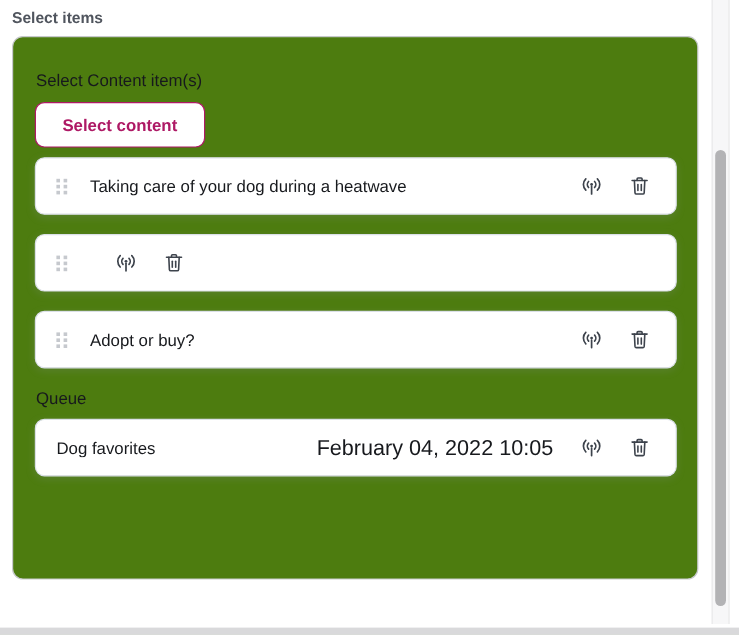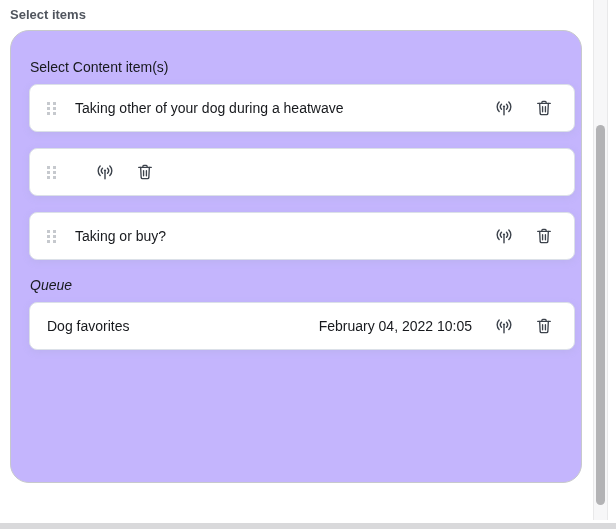--- a/index.html
+++ b/index.html
@@ -15,22 +15,22 @@
     background:#ffffff;
     font-family:"Liberation Sans", sans-serif;
     color:var(--text);
   }
   .page-label{
     position:absolute;left:10px;top:7px;
     font-size:13px;font-weight:600;color:var(--label);
   }
   .panel{
     position:absolute;left:10px;top:30px;width:572px;height:453px;
-    background:#c4b5fd;border:1px solid #c7c9cc;border-radius:19px;
-    padding:27px 6px 0 18px;
+    background:#4d7c0f;border:1px solid #c7c9cc;border-radius:9px;
+    padding:27px 17px 0 18px;
   }
   .section-heading{
     font-size:14px;color:var(--text);line-height:18px;margin-left:1px;
   }
   .select-btn{
     margin-top:9px;display:inline-block;
     background:#fff;border:1px solid var(--accent);color:var(--accent);
     border-radius:8px;padding:10px 22px;
     font-size:14px;font-weight:600;font-family:inherit;cursor:pointer;
   }
@@ -42,21 +42,21 @@
     background:#fff;border:1px solid #dbe0e8;border-radius:8px;
     box-shadow:0 2px 7px rgba(150,160,185,0.18);
     padding:0 20px 0 17px;
   }
   .drag-handle{
     display:grid;grid-template-columns:repeat(2,3px);grid-auto-rows:3px;
     gap:2px 3px;margin-right:19px;cursor:grab;flex:none;
   }
   .drag-handle i{background:#c6c9ce;display:block;}
   .card-title{font-size:14px;color:var(--text);flex:1;white-space:nowrap;overflow:hidden;}
-  .card-timestamp{font-size:14px;color:var(--text);white-space:nowrap;margin-right:2px;text-align:center;}
+  .card-timestamp{font-size:18px;color:var(--text);white-space:nowrap;margin-right:2px;text-align:center;}
   .icon-btn{
     margin-left:20px;flex:none;display:flex;align-items:center;justify-content:center;
     width:20px;height:20px;background:none;border:none;padding:0;cursor:pointer;
     color:var(--icon);
   }
   .icon-btn svg{display:block;}
   .scroll-track{
     position:absolute;left:593px;top:0;width:15px;height:520px;
     background:#f7f7f8;border-left:1px solid #e9e9ea;border-right:1px solid #e9e9ea;
   }
@@ -68,32 +68,33 @@
     position:absolute;left:0;top:523px;width:616px;height:6px;background:#d9d9db;
   }
 </style>
 </head>
 <body>
 
 <div class="page-label">Select items</div>
 
 <div class="panel">
   <div class="section-heading">Select Content item(s)</div>
+  <button class="select-btn">Select content</button>
 
   <div class="list">
   <div class="card">
     <span class="drag-handle">
       <i></i>
           <i></i>
           <i></i>
           <i></i>
           <i></i>
           <i></i>
     </span>
-    <span class="card-title">Taking other of your dog during a heatwave</span>
+    <span class="card-title">Taking care of your dog during a heatwave</span>
     <button class="icon-btn">
       <svg width="20" height="20" viewBox="0 0 24 24" fill="none" stroke="currentColor" stroke-width="1.7" stroke-linecap="round">
         <circle cx="12" cy="10.5" r="1.4" fill="currentColor" stroke="none"></circle>
         <line x1="12" y1="12.5" x2="12" y2="20"></line>
         <path d="M9 13.5 a4.3 4.3 0 0 1 0-6"></path>
         <path d="M15 7.5 a4.3 4.3 0 0 1 0 6"></path>
         <path d="M6.2 16.2 a8 8 0 0 1 0-11.4"></path>
         <path d="M17.8 4.8 a8 8 0 0 1 0 11.4"></path>
       </svg>
     </button>
@@ -140,44 +141,44 @@
 
   <div class="card">
     <span class="drag-handle">
       <i></i>
           <i></i>
           <i></i>
           <i></i>
           <i></i>
           <i></i>
     </span>
-    <span class="card-title">Taking or buy?</span>
-    <button class="icon-btn">
-      <svg width="20" height="20" viewBox="0 0 24 24" fill="none" stroke="currentColor" stroke-width="1.7" stroke-linecap="round">
-        <circle cx="12" cy="10.5" r="1.4" fill="currentColor" stroke="none"></circle>
-        <line x1="12" y1="12.5" x2="12" y2="20"></line>
-        <path d="M9 13.5 a4.3 4.3 0 0 1 0-6"></path>
-        <path d="M15 7.5 a4.3 4.3 0 0 1 0 6"></path>
-        <path d="M6.2 16.2 a8 8 0 0 1 0-11.4"></path>
-        <path d="M17.8 4.8 a8 8 0 0 1 0 11.4"></path>
-      </svg>
-    </button>
-    <button class="icon-btn">
-      <svg width="20" height="20" viewBox="0 0 24 24" fill="none" stroke="currentColor" stroke-width="1.6" stroke-linecap="round" stroke-linejoin="round">
-        <path d="M4.5 6.5h15"></path>
-        <path d="M9.5 6.5V5a1 1 0 0 1 1-1h3a1 1 0 0 1 1 1v1.5"></path>
-        <path d="M6.8 6.5l.6 12.3a1.4 1.4 0 0 0 1.4 1.2h6.4a1.4 1.4 0 0 0 1.4-1.2l.6-12.3"></path>
-        <line x1="10.3" y1="10.5" x2="10.3" y2="16.5"></line>
-        <line x1="13.7" y1="10.5" x2="13.7" y2="16.5"></line>
-      </svg>
-    </button>
-  </div>
-</div>
-
-  <div class="section-heading" style="margin-top:14px;font-style:italic;">Queue</div>
+    <span class="card-title">Adopt or buy?</span>
+    <button class="icon-btn">
+      <svg width="20" height="20" viewBox="0 0 24 24" fill="none" stroke="currentColor" stroke-width="1.7" stroke-linecap="round">
+        <circle cx="12" cy="10.5" r="1.4" fill="currentColor" stroke="none"></circle>
+        <line x1="12" y1="12.5" x2="12" y2="20"></line>
+        <path d="M9 13.5 a4.3 4.3 0 0 1 0-6"></path>
+        <path d="M15 7.5 a4.3 4.3 0 0 1 0 6"></path>
+        <path d="M6.2 16.2 a8 8 0 0 1 0-11.4"></path>
+        <path d="M17.8 4.8 a8 8 0 0 1 0 11.4"></path>
+      </svg>
+    </button>
+    <button class="icon-btn">
+      <svg width="20" height="20" viewBox="0 0 24 24" fill="none" stroke="currentColor" stroke-width="1.6" stroke-linecap="round" stroke-linejoin="round">
+        <path d="M4.5 6.5h15"></path>
+        <path d="M9.5 6.5V5a1 1 0 0 1 1-1h3a1 1 0 0 1 1 1v1.5"></path>
+        <path d="M6.8 6.5l.6 12.3a1.4 1.4 0 0 0 1.4 1.2h6.4a1.4 1.4 0 0 0 1.4-1.2l.6-12.3"></path>
+        <line x1="10.3" y1="10.5" x2="10.3" y2="16.5"></line>
+        <line x1="13.7" y1="10.5" x2="13.7" y2="16.5"></line>
+      </svg>
+    </button>
+  </div>
+</div>
+
+  <div class="section-heading" style="margin-top:14px;">Queue</div>
   <div class="list">
   <div class="card">
     <span class="card-title">Dog favorites</span>
     <span class="card-timestamp">February 04, 2022 10:05</span>
     <button class="icon-btn">
       <svg width="20" height="20" viewBox="0 0 24 24" fill="none" stroke="currentColor" stroke-width="1.7" stroke-linecap="round">
         <circle cx="12" cy="10.5" r="1.4" fill="currentColor" stroke="none"></circle>
         <line x1="12" y1="12.5" x2="12" y2="20"></line>
         <path d="M9 13.5 a4.3 4.3 0 0 1 0-6"></path>
         <path d="M15 7.5 a4.3 4.3 0 0 1 0 6"></path>

